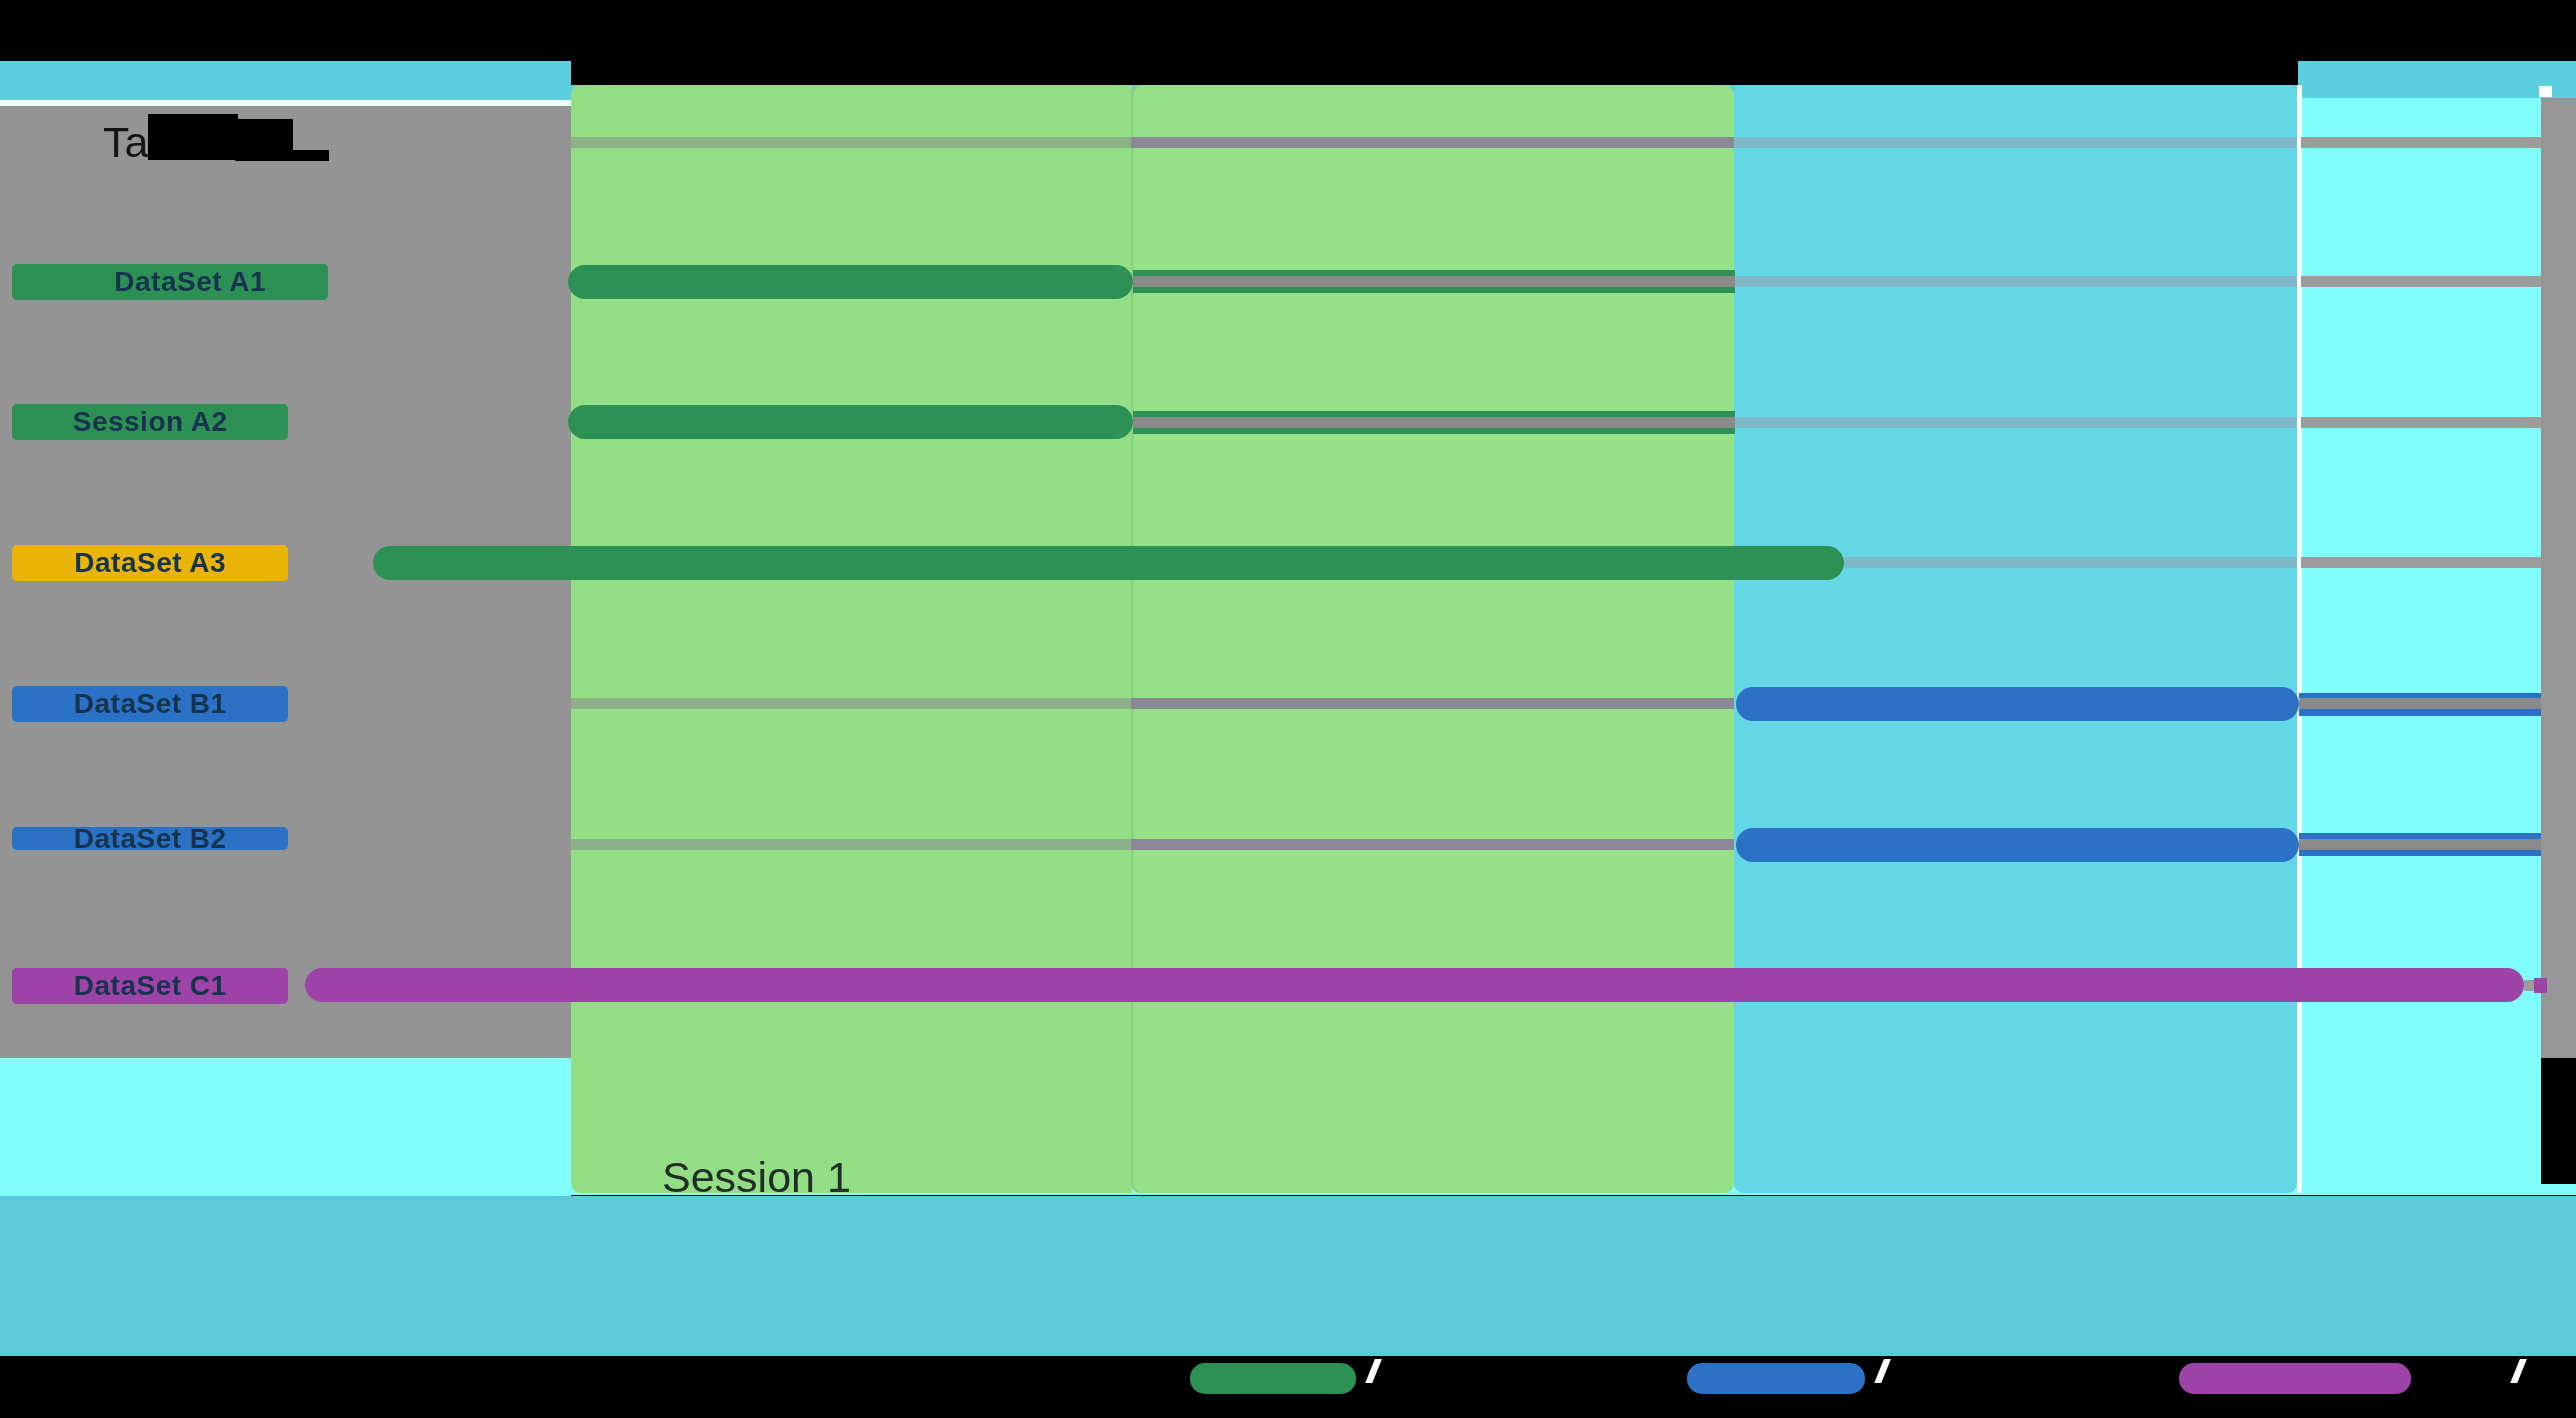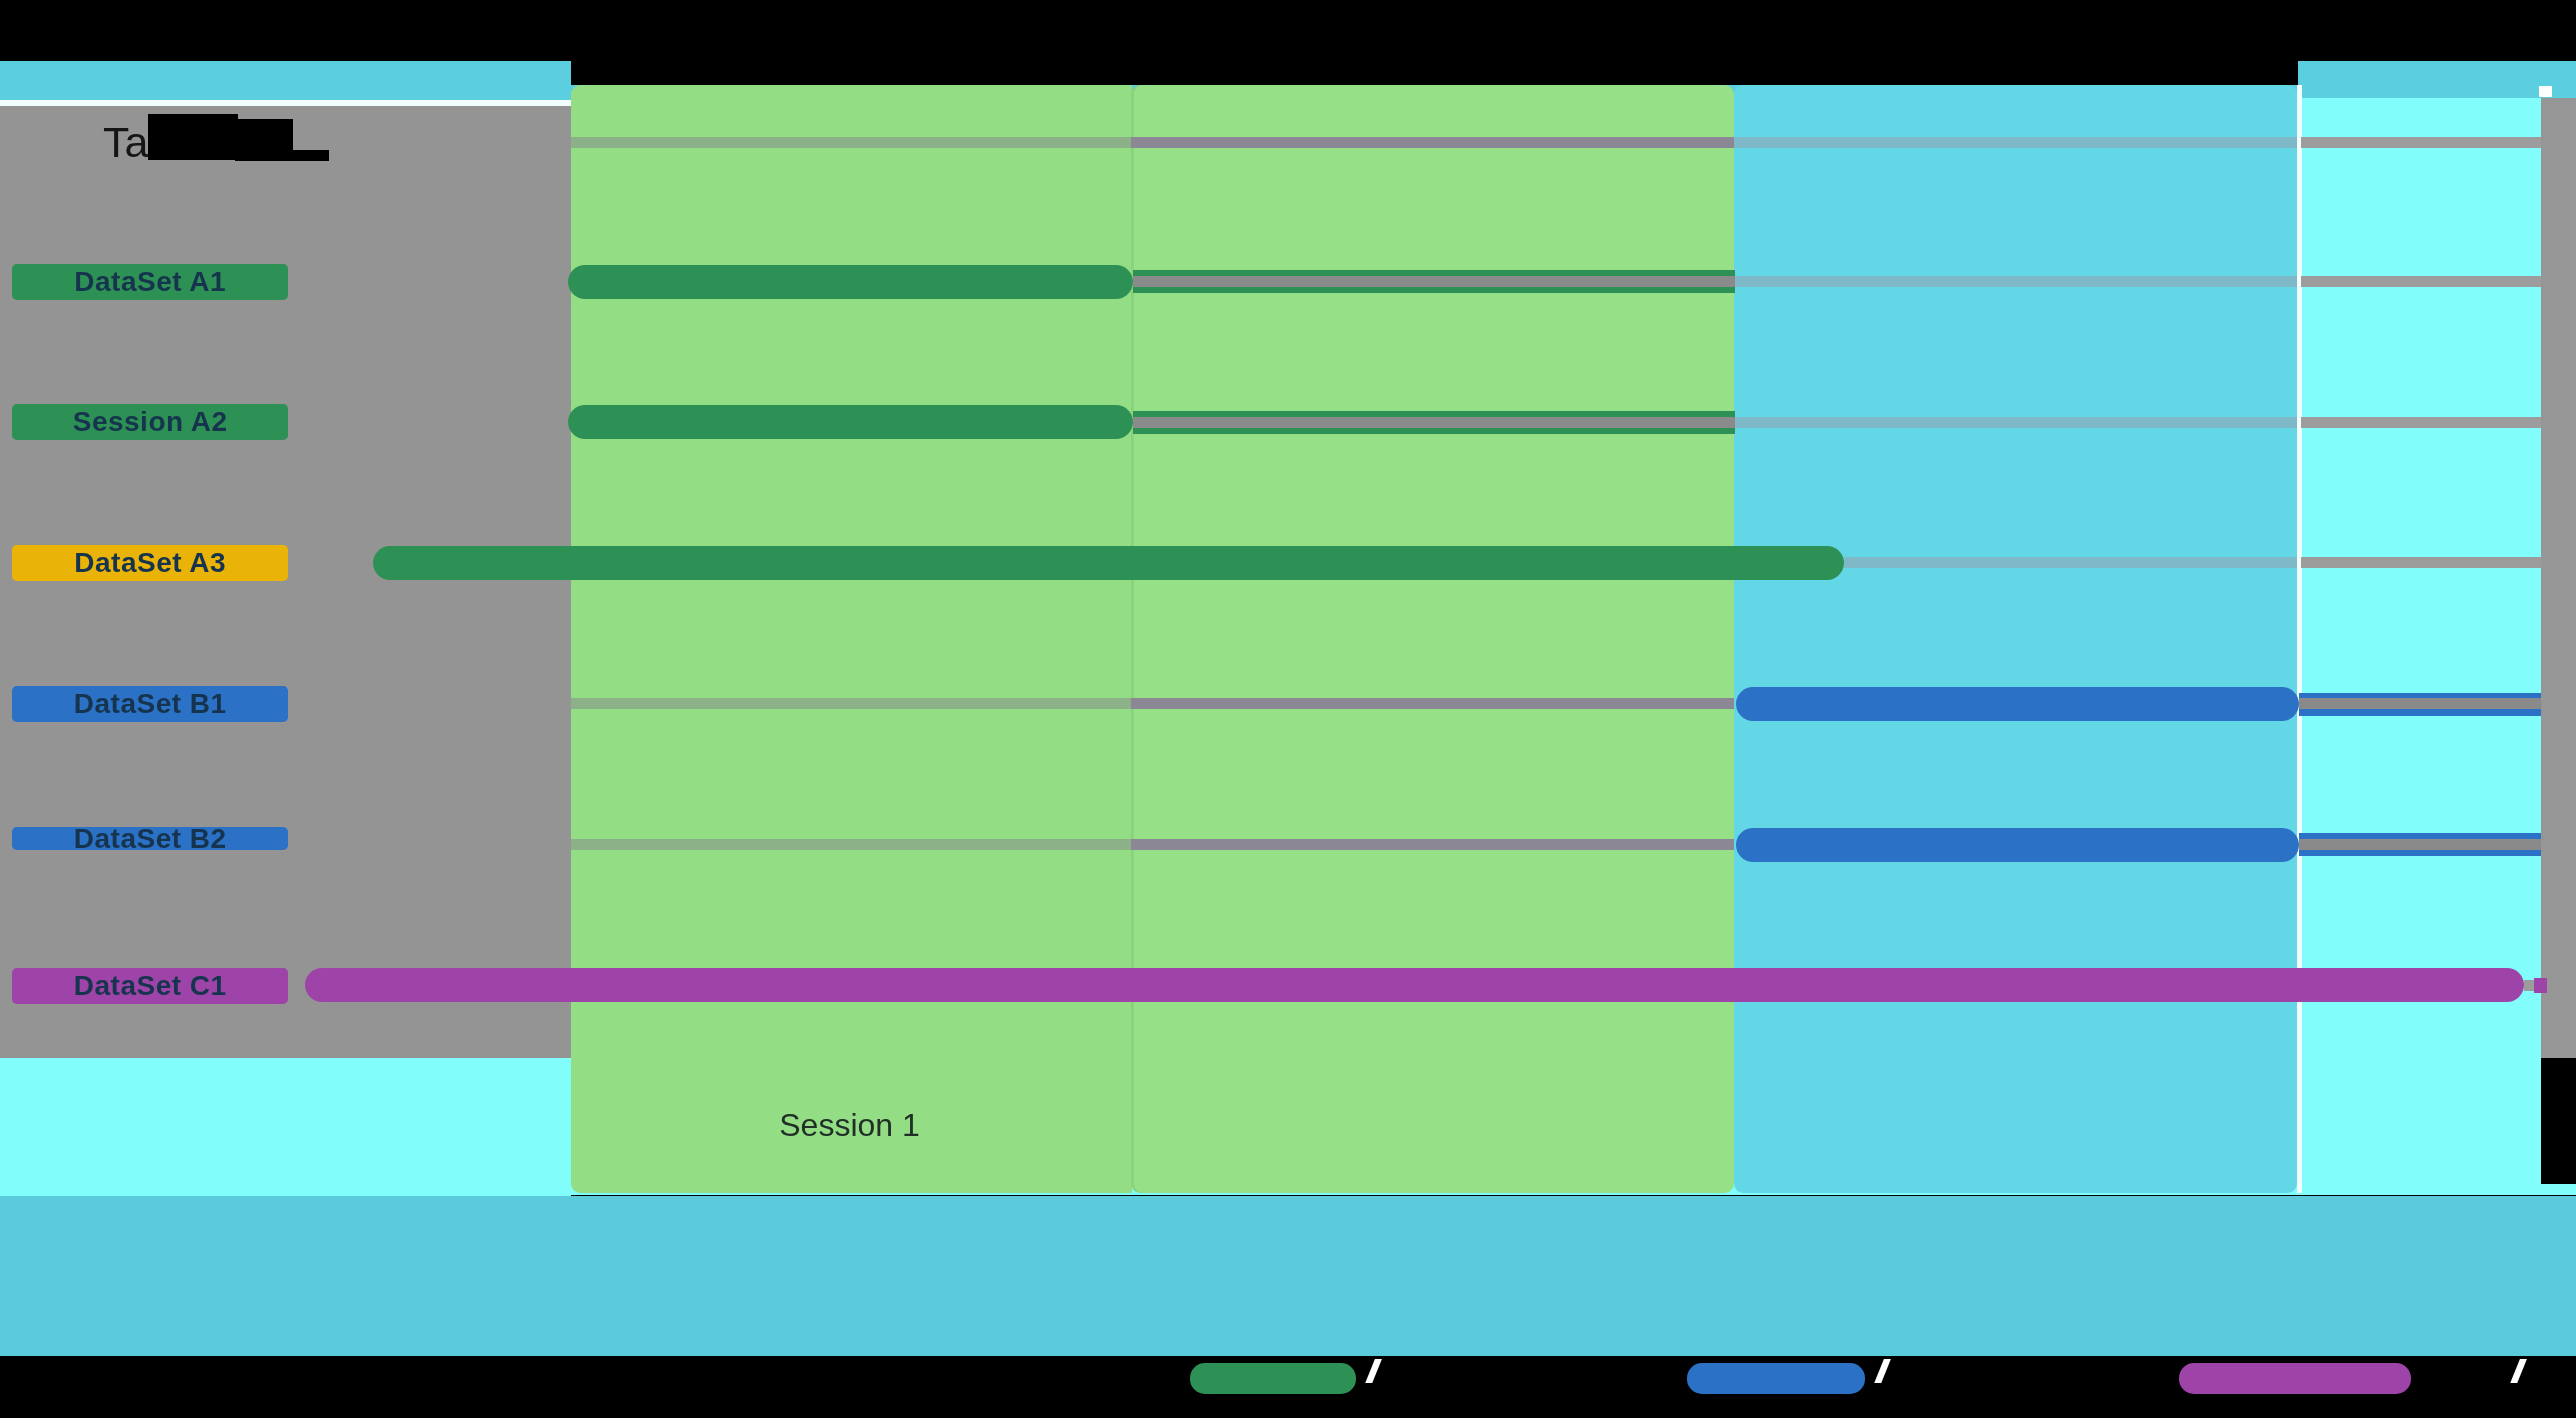--- a/index.html
+++ b/index.html
@@ -7,21 +7,21 @@
     position:relative;width:2576px;height:1419px;overflow:hidden;
     background:#000;font-family:"Liberation Sans",sans-serif;
   }
   .abs{position:absolute;}
   .pill{border-radius:17px;}
   .rowlabel{
     border-radius:4.7px;display:flex;align-items:center;justify-content:center;
     font-size:28px;font-weight:bold;color:#17344e;letter-spacing:0.5px;
   }
   .session-label{
-    text-align:center;font-size:32px;color:#222e28;
+    font-size:43px;color:#222e28;margin-top:46px;
   }
   #task-title{font-size:43px;color:#151515;}
   .slash{background:#ffffff;transform:skewX(-22deg);}
 </style>
 </head>
 <body>
 
 <div id="stage">
 
   <div class="abs" style="left:0;top:61px;width:2576px;height:39px;background:#5bcfe0;"></div>
@@ -46,21 +46,21 @@
   <div id="rows-layer" class="abs" style="left:0;top:0;width:2576px;height:1419px;">
       <div class="abs" style="left: 571px; top: 137px; width: 560px; height: 11.3px; background: rgb(140, 177, 136);"></div>
       <div class="abs" style="left: 1131px; top: 137px; width: 603px; height: 11.3px; background: rgb(140, 135, 148);"></div>
       <div class="abs" style="left: 1734px; top: 137px; width: 563px; height: 11.3px; background: rgb(127, 185, 200);"></div>
       <div class="abs" style="left: 2301px; top: 137px; width: 240px; height: 11.3px; background: rgb(156, 156, 156);"></div>
       <div class="abs" style="left: 1734px; top: 276px; width: 563px; height: 11.3px; background: rgb(127, 185, 200);"></div>
       <div class="abs" style="left: 2301px; top: 276px; width: 240px; height: 11.3px; background: rgb(156, 156, 156);"></div>
       <div class="abs" style="left: 1133px; top: 270px; width: 602px; height: 22.5px; background: rgb(45, 145, 85);"></div>
       <div class="abs" style="left: 1133px; top: 276px; width: 602px; height: 11.3px; background: rgb(138, 138, 138);"></div>
       <div class="abs pill" style="left: 568px; top: 265px; width: 565px; height: 34px; background: rgb(45, 145, 85);"></div>
-      <div class="abs rowlabel" style="left: 12.2px; top: 264px; width: 276px; height: 36px; background: rgb(45, 145, 85);">
+      <div class="abs rowlabel" style="left: 12.2px; top: 264px; width: 276px; height: 36px; background: rgb(45, 145, 85); padding-left: 40px;">
         <span>DataSet A1</span>
       </div>
       <div class="abs" style="left: 1734px; top: 417px; width: 563px; height: 11.3px; background: rgb(127, 185, 200);"></div>
       <div class="abs" style="left: 2301px; top: 417px; width: 240px; height: 11.3px; background: rgb(156, 156, 156);"></div>
       <div class="abs" style="left: 1133px; top: 411px; width: 602px; height: 22.5px; background: rgb(45, 145, 85);"></div>
       <div class="abs" style="left: 1133px; top: 417px; width: 602px; height: 11.3px; background: rgb(138, 138, 138);"></div>
       <div class="abs pill" style="left: 568px; top: 405px; width: 565px; height: 34px; background: rgb(45, 145, 85);"></div>
       <div class="abs rowlabel" style="left: 12.2px; top: 404px; width: 276px; height: 36px; background: rgb(45, 145, 85);">
         <span>Session A2</span>
       </div>

